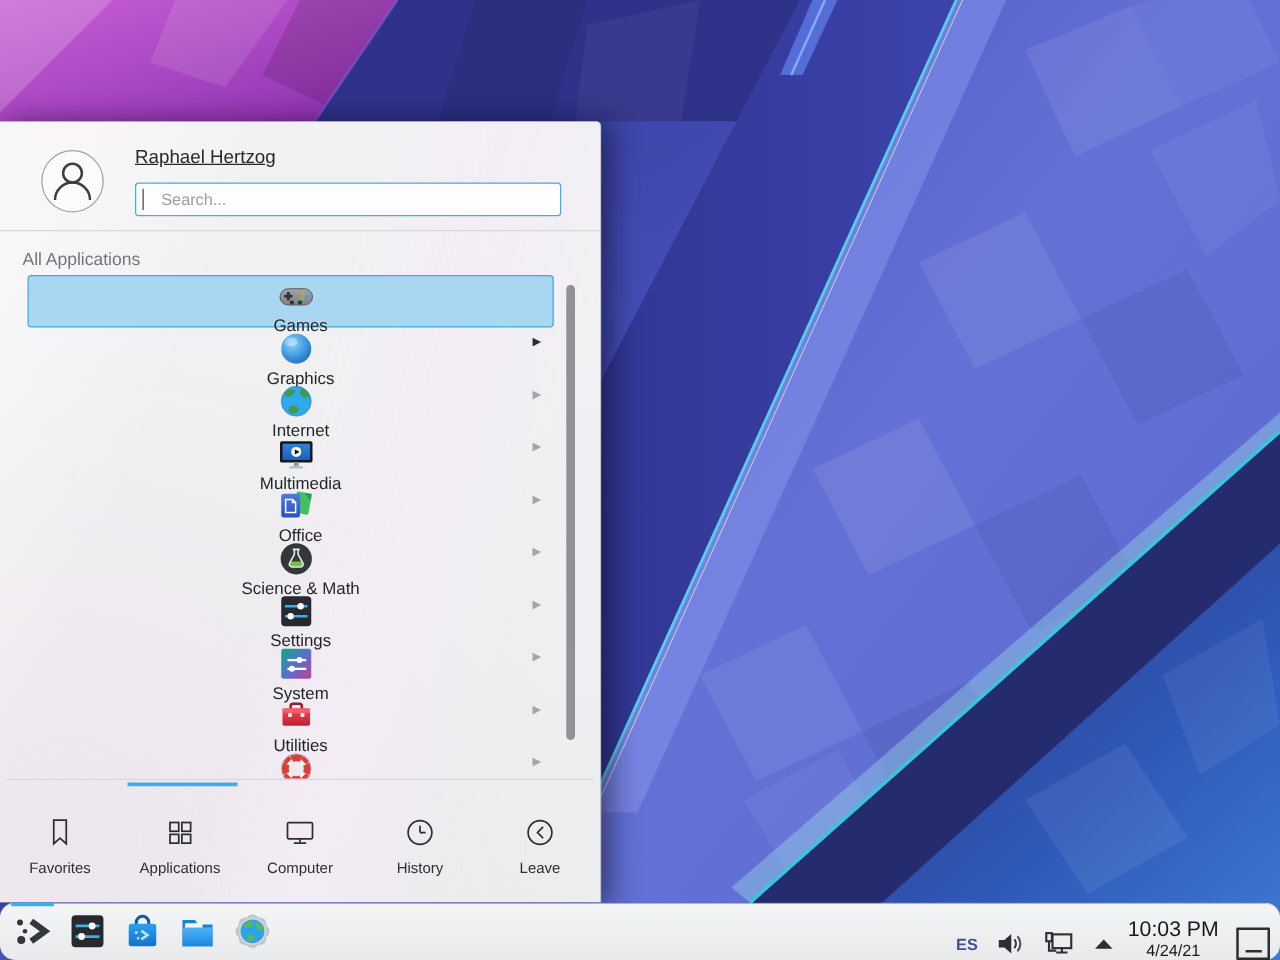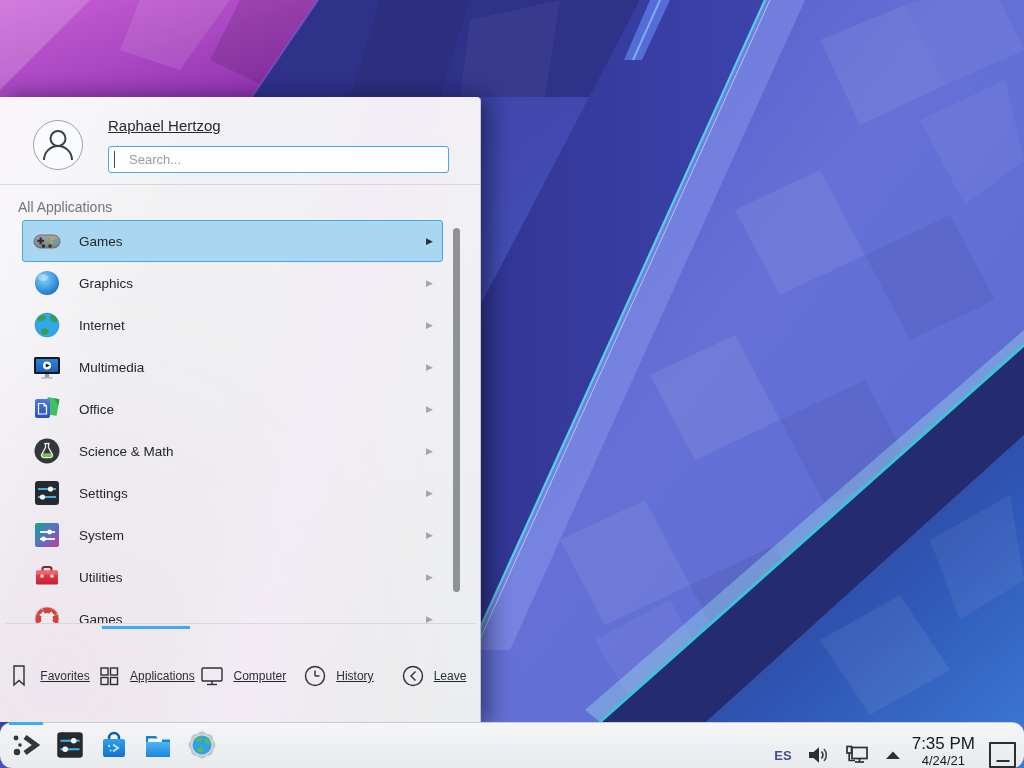--- a/index.html
+++ b/index.html
@@ -25,32 +25,32 @@
   .search-input{position:absolute;left:108px;top:49px;width:341px;height:27px;
     border:1px solid #3daee9;border-radius:3px;background:#fdfdfd;
     font-family:inherit;font-size:13px;color:#232629;padding:0 20px;outline:none;caret-color:#232629;}
   .search-input::placeholder{color:#9a9da1;opacity:1;}
   .search-caret{position:absolute;left:114px;top:54px;width:1px;height:17px;background:#45484b;}
   .hsep{position:absolute;left:0;width:100%;height:1px;background:#d7d8da;}
   .section-label{position:absolute;left:18px;top:102px;font-size:14px;color:#72757a;}
 
   .list{position:absolute;left:0;top:123px;width:100%;height:403px;overflow:hidden;}
   .row{height:42px;margin:0 37px 0 22px;display:flex;align-items:center;
-    border:1px solid transparent;border-radius:3px;}
+    border:1px solid transparent;border-radius:3px;flex-direction:column;}
   .row.selected{background:#a9d6f0;border-color:#41a9e4;}
   .row .cat-icon{width:32px;height:32px;margin-left:8px;flex:0 0 32px;display:flex;}
   .row .cat-label{margin-left:16px;font-size:13.5px;color:#232629;}
   .row .arrow{margin-left:auto;margin-right:9px;font-size:9px;color:#a3a5a8;}
   .row.selected .arrow{color:#2b2e31;}
 
   .scrollbar{position:absolute;right:20px;top:131px;width:7px;height:364px;border-radius:4px;background:#909396;}
 
   .tab-indicator{position:absolute;left:102px;top:529px;width:88px;height:3px;background:#3daee9;}
   .tabbar{position:absolute;left:0;bottom:0;width:100%;height:92px;display:flex;}
-  .tab{flex:1;display:flex;flex-direction:row;align-items:center;justify-content:center;gap:7px;cursor:default;text-decoration:underline;}
+  .tab{flex:1;display:flex;flex-direction:column;align-items:center;justify-content:center;gap:7px;cursor:default;}
   .tab-label{font-size:12px;color:#2c2f33;}
 
   
   .taskbar{position:absolute;left:0;bottom:0;width:100%;height:46px;
     background:linear-gradient(180deg,#f4f5f6,#e9eaeb);
     border-top:1px solid #c9cbcd;display:flex;align-items:flex-end;padding:0 8px 0 4px;border-radius:12px;}
   .task-btn{position:relative;width:44px;height:46px;display:flex;align-items:center;justify-content:center;}
   .task-active-line{position:absolute;left:5px;top:0;width:34px;height:3px;background:#3daee9;}
   .pin-btn{width:44px;height:46px;display:flex;align-items:center;justify-content:center;}
   .tb-spacer{flex:1;}
@@ -479,21 +479,21 @@
           <rect x="3" y="4.5" width="4.5" height="6.5"></rect>
           <path d="M5.2,11 v7.5 h5.8"></path>
         </g>
       </svg>
       <svg width="18" height="12" viewBox="0 0 18 12">
         <polygon points="2,10 9,2.5 16,10" fill="#2c2f33"></polygon>
       </svg>
     </div>
 
     <div class="clock">
-      <span class="clock-time">7:35 PM</span>
+      <span class="clock-time">10:03 PM</span>
       <span class="clock-date">4/24/21</span>
     </div>
 
     <div class="show-desktop">
         <span></span>
       </div>
   </div>
 </div>
 
 </body></html>

